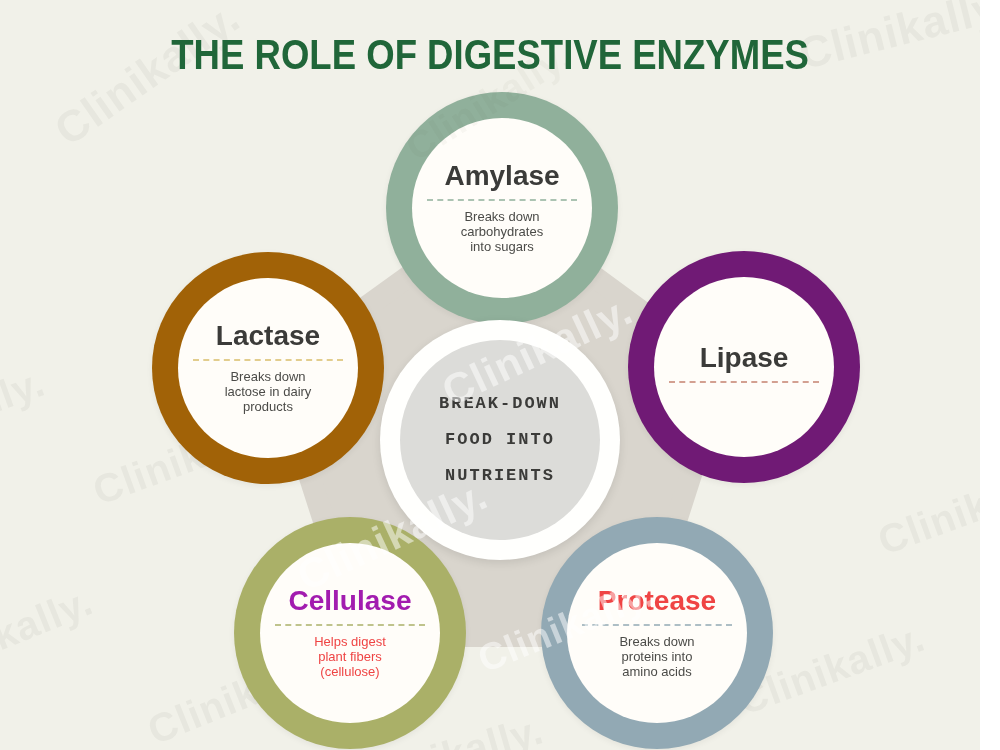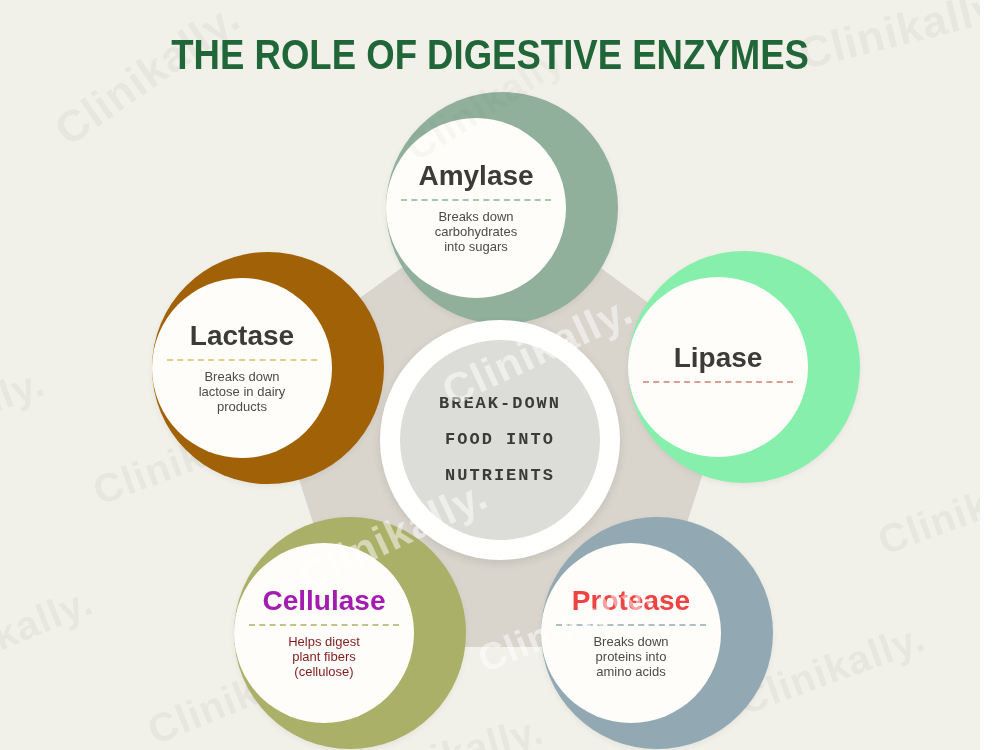--- a/index.html
+++ b/index.html
@@ -23,21 +23,21 @@
     white-space:nowrap;
   }
 
   
   .pentagon-svg{position:absolute;left:0;top:0;z-index:1;}
   .pentagon-svg polygon{stroke-width:22px;stroke-linejoin:round;}
 
   
   .circle{
     position:absolute;width:232px;height:232px;border-radius:50%;
-    display:flex;align-items:center;justify-content:flex-start;
+    display:flex;align-items:center;justify-content:center;
     transform:translate(-50%,-50%);
     z-index:2;
     box-shadow:0 2px 6px rgba(0,0,0,0.06);
   }
   .circle-inner{
     width:180px;height:180px;border-radius:50%;
     display:flex;flex-direction:column;align-items:center;justify-content:center;
     text-align:center;
   }
   .enzyme-name{font-size:28px;font-weight:700;line-height:1.1;}
@@ -143,32 +143,32 @@
   <div class="circle pos-lactase" style="background-color: #a16207;">
     <div class="circle-inner" style="background-color: rgb(255, 253, 249);">
       <div class="enzyme-name" style="color: rgb(59, 59, 57);">Lactase</div>
       <div class="divider" style="border-top-color: rgb(217, 189, 106);"></div>
       <div class="enzyme-desc" style="color: rgb(75, 75, 72);">Breaks down
 lactose in dairy
 products</div>
     </div>
   </div>
 
-  <div class="circle pos-lipase" style="background-color: #86efac;">
+  <div class="circle pos-lipase" style="background-color: #701a75;">
     <div class="circle-inner" style="background-color: rgb(255, 253, 249);">
       <div class="enzyme-name" style="color: rgb(59, 59, 57);">Lipase</div>
       <div class="divider" style="border-top-color: rgb(197, 129, 111);"></div>
     </div>
   </div>
 
   <div class="circle pos-cellulase" style="background-color: rgb(170, 176, 104);">
     <div class="circle-inner" style="background-color: rgb(255, 253, 249);">
       <div class="enzyme-name" style="color: #a21caf;">Cellulase</div>
       <div class="divider" style="border-top-color: rgb(170, 176, 104);"></div>
-      <div class="enzyme-desc" style="color: #7f1d1d;">Helps digest
+      <div class="enzyme-desc" style="color: #ef4444;">Helps digest
 plant fibers
 (cellulose)</div>
     </div>
   </div>
 
   <div class="circle pos-protease" style="background-color: rgb(146, 169, 180);">
     <div class="circle-inner" style="background-color: rgb(255, 253, 249);">
       <div class="enzyme-name" style="color: #ef4444;">Protease</div>
       <div class="divider" style="border-top-color: rgb(146, 169, 180);"></div>
       <div class="enzyme-desc" style="color: rgb(75, 75, 72);">Breaks down

